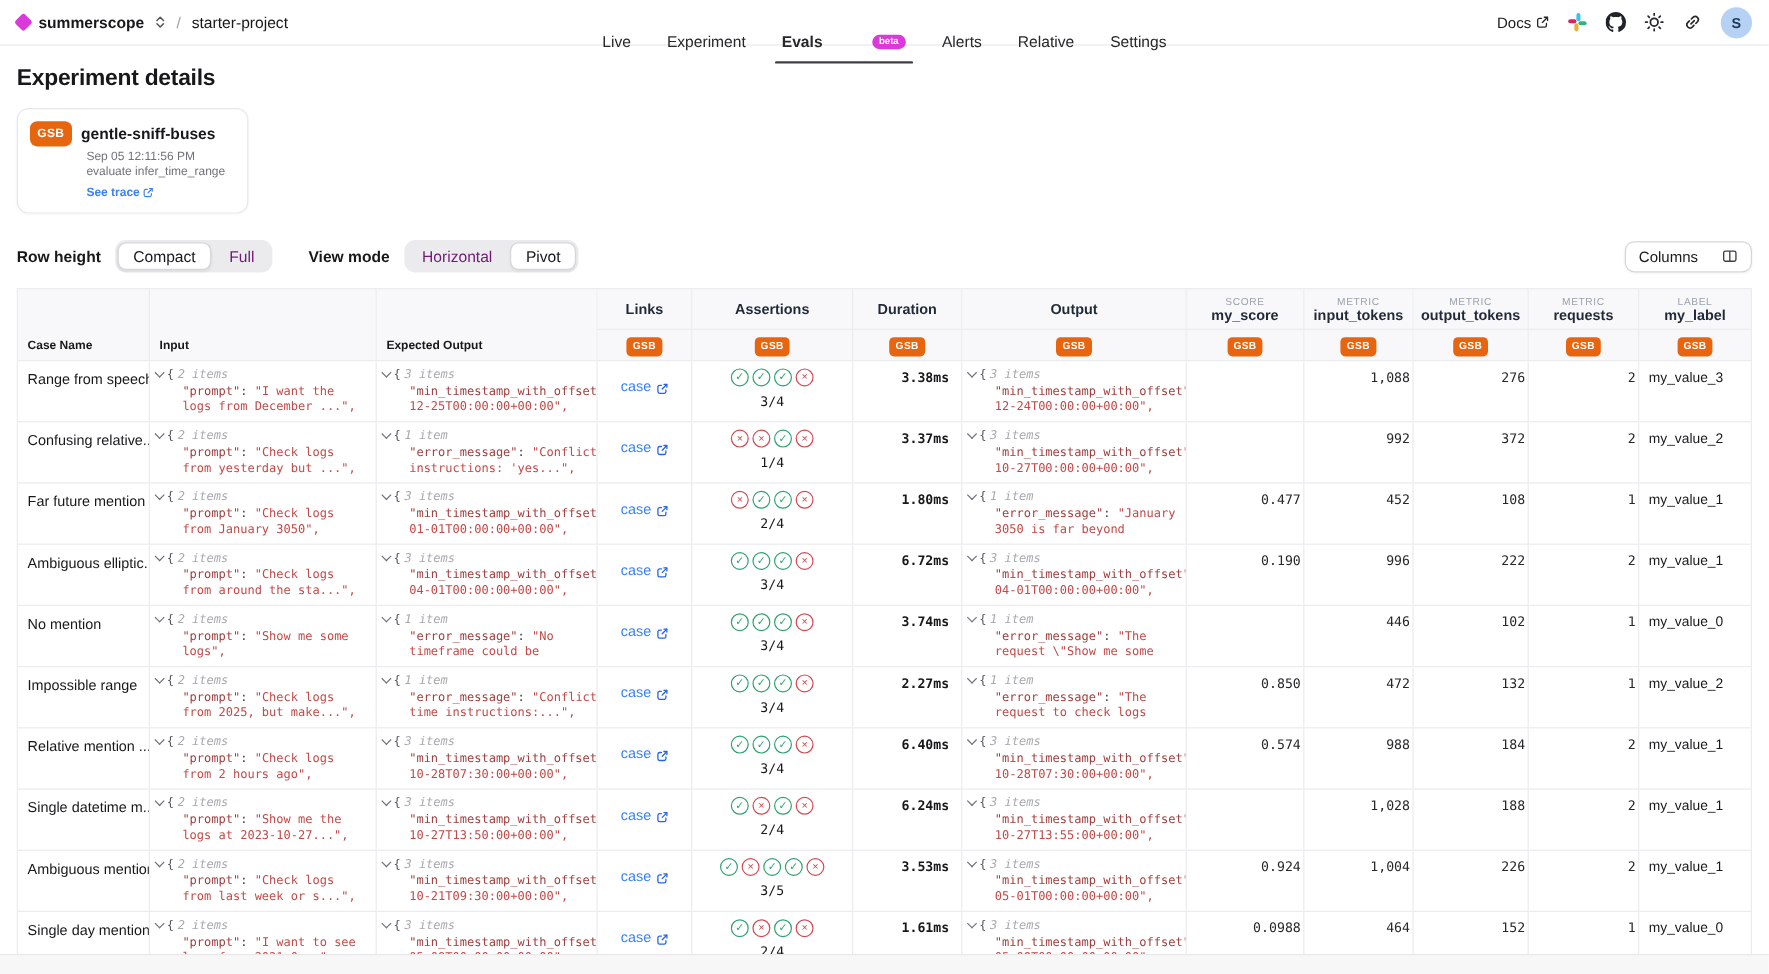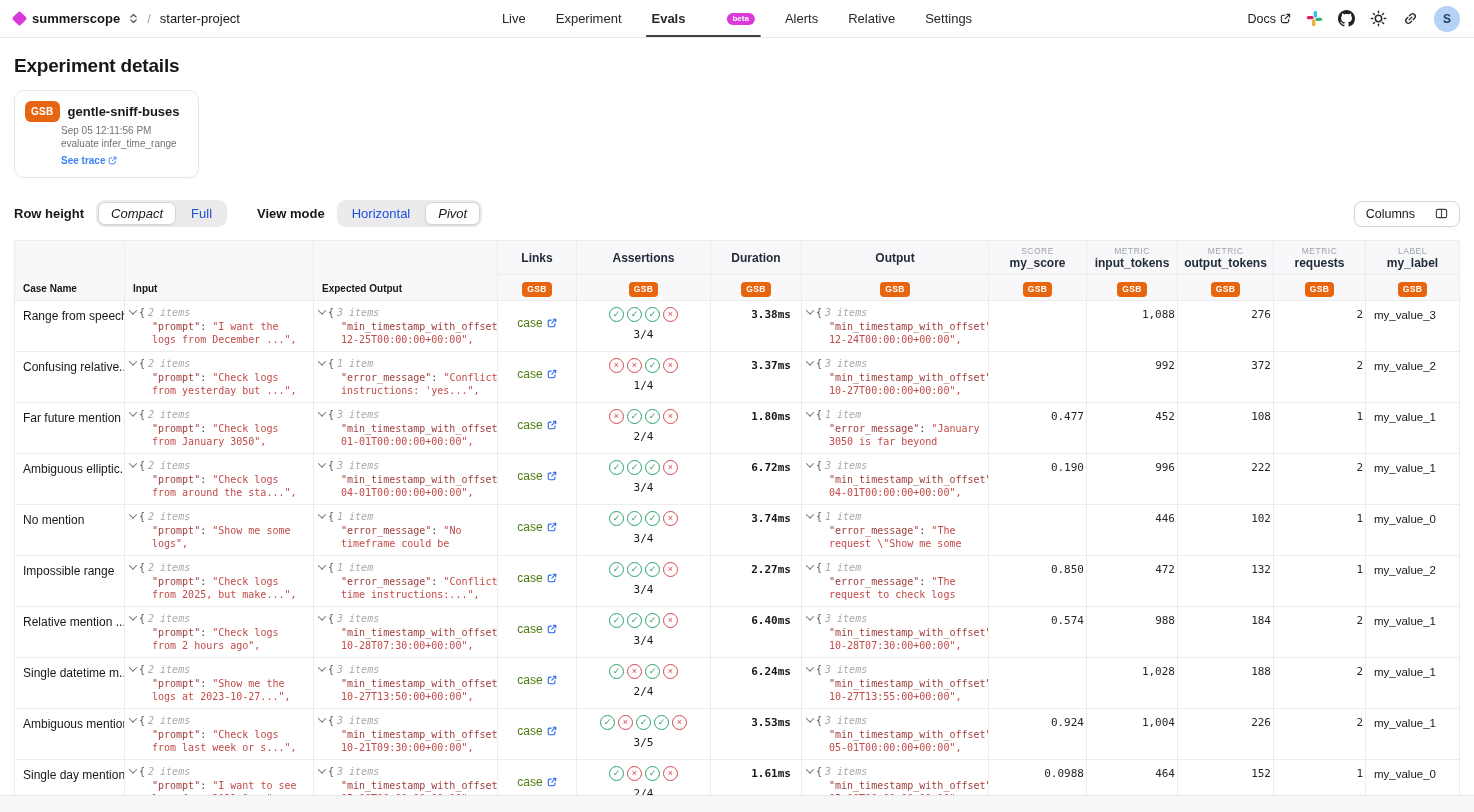--- a/index.html
+++ b/index.html
@@ -7,48 +7,48 @@
   body { font-family:"Liberation Sans", sans-serif; color:#18181b; background:#fff; position:relative; }
   svg { display:block; }
 
   
   .topnav { height:38px; display:flex; align-items:center; padding:12px 14px; border-bottom:1px solid #e8e8ea; position:relative; background:#fff; }
   .brand { display:flex; align-items:center; gap:7px; font-size:13px; }
   .brand-diamond { width:11px; height:11px; background:#d93ad9; transform:rotate(45deg); border-radius:2px; }
   .brand-name { font-weight:600; }
   .brand-sep { color:#9ca3af; margin:0 2px; font-size:13px; }
   .selector-icon { margin-left:2px; }
-  .tabs { position:absolute; left:50%; transform:translateX(-50%); top:0; height:100%; display:flex; gap:30px; align-items:stretch; }
+  .tabs { position:absolute; left:50%; transform:translateX(-50%); top:16px; height:100%; display:flex; gap:30px; align-items:stretch; }
   .tab { display:flex; align-items:center; gap:5px; font-size:13px; color:#27272a; position:relative; cursor:pointer; }
   .tab.active { font-weight:600; }
   .tab.active::after { content:""; position:absolute; left:-6px; right:-6px; bottom:0; height:2px; background:#3f3f46; border-radius:1px; }
   .beta-pill { background:#d93ad9; color:#fff; font-size:8px; font-weight:600; padding:2px 6px; border-radius:8px; line-height:1;margin-left:36px; }
   .nav-right { margin-left:auto; display:flex; align-items:center; gap:15px; }
   .docs-link { display:flex; align-items:center; gap:4px; font-size:12.5px; font-weight:500; color:#18181b; cursor:pointer; }
   .nav-icon { width:17px; height:17px; cursor:pointer; }
   .avatar { width:26px; height:26px; border-radius:50%; background:#b5d1f3; color:#1e3a5f; display:flex; align-items:center; justify-content:center; font-size:12px; font-weight:600; cursor:pointer; }
 
   
   .content { padding:0 14px; }
   .page-title { margin-top:17px; font-size:19px; font-weight:700; letter-spacing:-0.2px; }
 
   .exp-card { display:inline-block; margin-top:13px; border:1px solid #e7e7ea; border-radius:10px; padding:10px 18px 9px 10px; box-shadow:0 1px 2px rgba(0,0,0,0.03); }
   .exp-head { display:flex; align-items:center; gap:8px; }
   .gsb { display:inline-block; background:#e8650f; color:#fff; font-size:8.5px; font-weight:700; letter-spacing:0.3px; padding:2px 5px; border-radius:4px; line-height:1.3; }
   .exp-badge { font-size:10px; padding:4px 6px; border-radius:6px; }
   .exp-name { font-size:13px; font-weight:700; }
-  .exp-meta { margin-left:36px; margin-top:2px; }
+  .exp-meta { margin-left:47px; margin-top:2px; }
   .exp-meta div { font-size:10px; color:#71717a; line-height:13px; }
   .trace-link { display:inline-flex; align-items:center; gap:3px; margin-top:2px; font-size:10px; font-weight:600; color:#3b82f6; cursor:pointer; }
 
   .controls { margin-top:22px; display:flex; align-items:center; gap:10px; }
   .ctrl-label { font-size:13px; font-weight:600; margin-right:2px; }
   .seg { display:inline-flex; gap:2px; background:#ebebee; border-radius:9px; padding:2px; }
-  .seg button { border:none; background:transparent; font-family:inherit; font-size:13px; color:#1d4ed8; padding:4px 13px; border-radius:7px; cursor:pointer; }
-  .seg button.active { background:#fff; border:1px solid #d6d6da; box-shadow:0 1px 2px rgba(0,0,0,0.06); font-weight:500; padding:3px 12px; color:#18181b;font-style:italic; }
+  .seg button { border:none; background:transparent; font-family:inherit; font-size:13px; color:#701a75; padding:4px 13px; border-radius:7px; cursor:pointer; }
+  .seg button.active { background:#fff; border:1px solid #d6d6da; box-shadow:0 1px 2px rgba(0,0,0,0.06); font-weight:500; padding:3px 12px; color:#18181b; }
   .seg + .ctrl-label { margin-left:20px; }
   .columns-btn { margin-left:auto; display:flex; align-items:center; gap:20px; border:1px solid #d6d6da; background:#fff; border-radius:8px; padding:5px 11px; font-family:inherit; font-size:12.5px; color:#18181b; cursor:pointer; box-shadow:0 1px 2px rgba(0,0,0,0.04); }
 
   
   table { margin-top:13px; width:1446px; border-collapse:collapse; table-layout:fixed; }
   th, td { border:1px solid #ececef; overflow:hidden; }
   thead th { background:#f8f8fa; font-weight:600; }
   .th-main { height:34px; vertical-align:middle; font-size:12px; color:#1f2937; }
   .th-left { vertical-align:bottom; text-align:left; padding:6px 8px; font-size:10px; }
   .h-kind { font-size:8.5px; font-weight:400; color:#9ca3af; letter-spacing:0.5px; }
@@ -62,21 +62,21 @@
   .td-json { padding:5px 0 0 5px; }
   .jhead { display:flex; align-items:center; gap:3px; height:12px; margin-bottom:2px; }
   .chev { width:6px; height:6px; border-left:1.5px solid #71717a; border-bottom:1.5px solid #71717a; transform:rotate(-45deg) translate(1px,-1px); display:inline-block; cursor:pointer; flex:none; }
   .jbrace { font:10px "DejaVu Sans Mono", monospace; color:#52525b; }
   .jcount { font:italic 10px "DejaVu Sans Mono", monospace; color:#a8a8b0; }
   .jbody { margin-left:22px; }
   .jline { font:10px/13px "DejaVu Sans Mono", monospace; white-space:pre; overflow:hidden; }
   .jk { color:#9f403f; } .jv { color:#c14b49; } .jp { color:#3f3f46; }
 
   .td-link { text-align:center; padding-top:12px; }
-  .case-link { display:inline-flex; align-items:center; gap:4px; color:#4d7c0f; font-size:12px; text-decoration:none; cursor:pointer; }
+  .case-link { display:inline-flex; align-items:flex-end; gap:4px; color:#3b82f6; font-size:12px; text-decoration:none; cursor:pointer; }
   .td-assert { text-align:center; padding-top:6px; }
   .a-icons { display:flex; justify-content:center; gap:3px; }
   .a-ico { width:15px; height:15px; border-radius:50%; border:1.3px solid; display:inline-flex; align-items:center; justify-content:center; font-size:9px; line-height:1; }
   .a-pass { color:#2da36d; border-color:#2da36d; }
   .a-fail { color:#d6484f; border-color:#d6484f; }
   .a-frac { margin-top:6px; font:11px "DejaVu Sans Mono", monospace; color:#18181b; }
   .td-duration { text-align:right; padding:7px 10px 0 0; font:700 11px "DejaVu Sans Mono", monospace; }
   .td-num { text-align:right; padding:7px 2px 0 0; font:11px "DejaVu Sans Mono", monospace; color:#27272a; }
   .td-label { padding:8px 8px 0; font-size:11.5px; }
 

